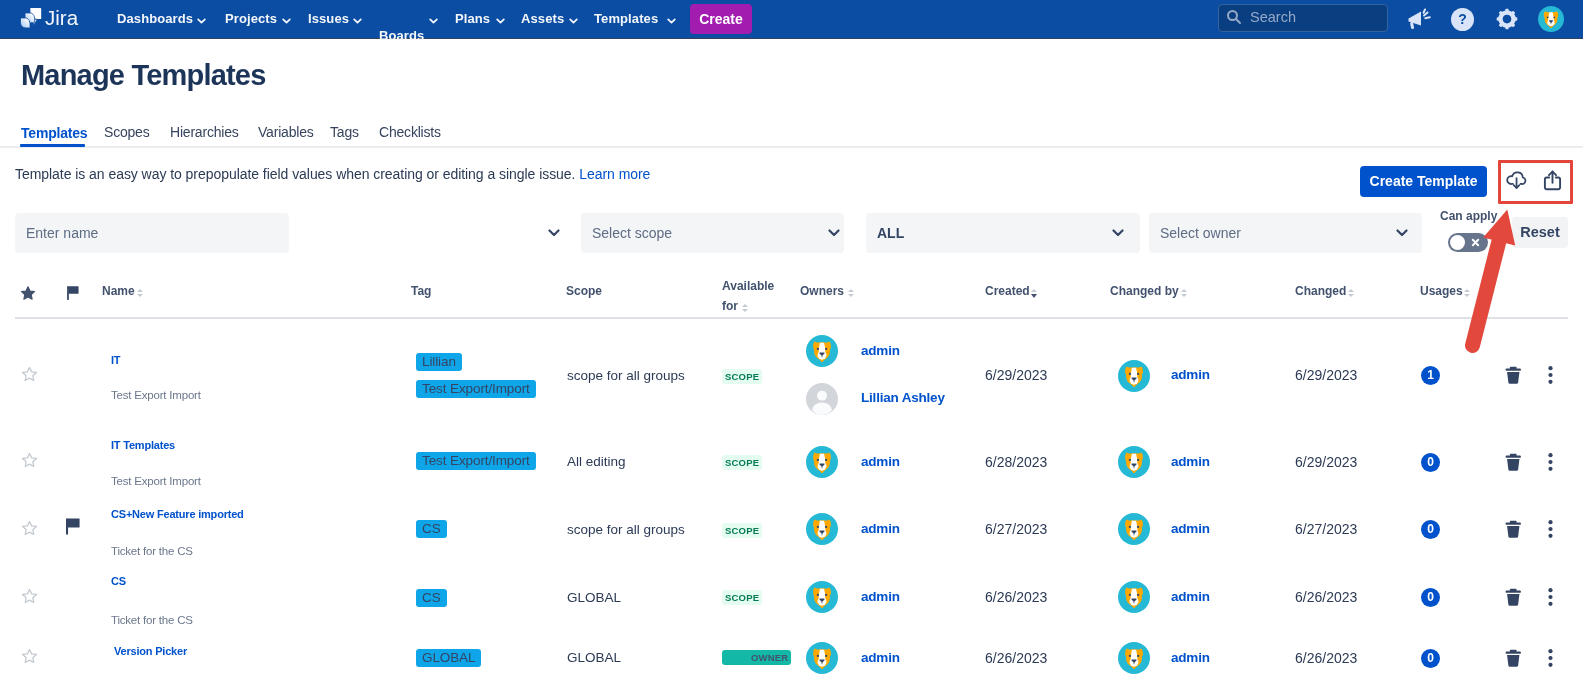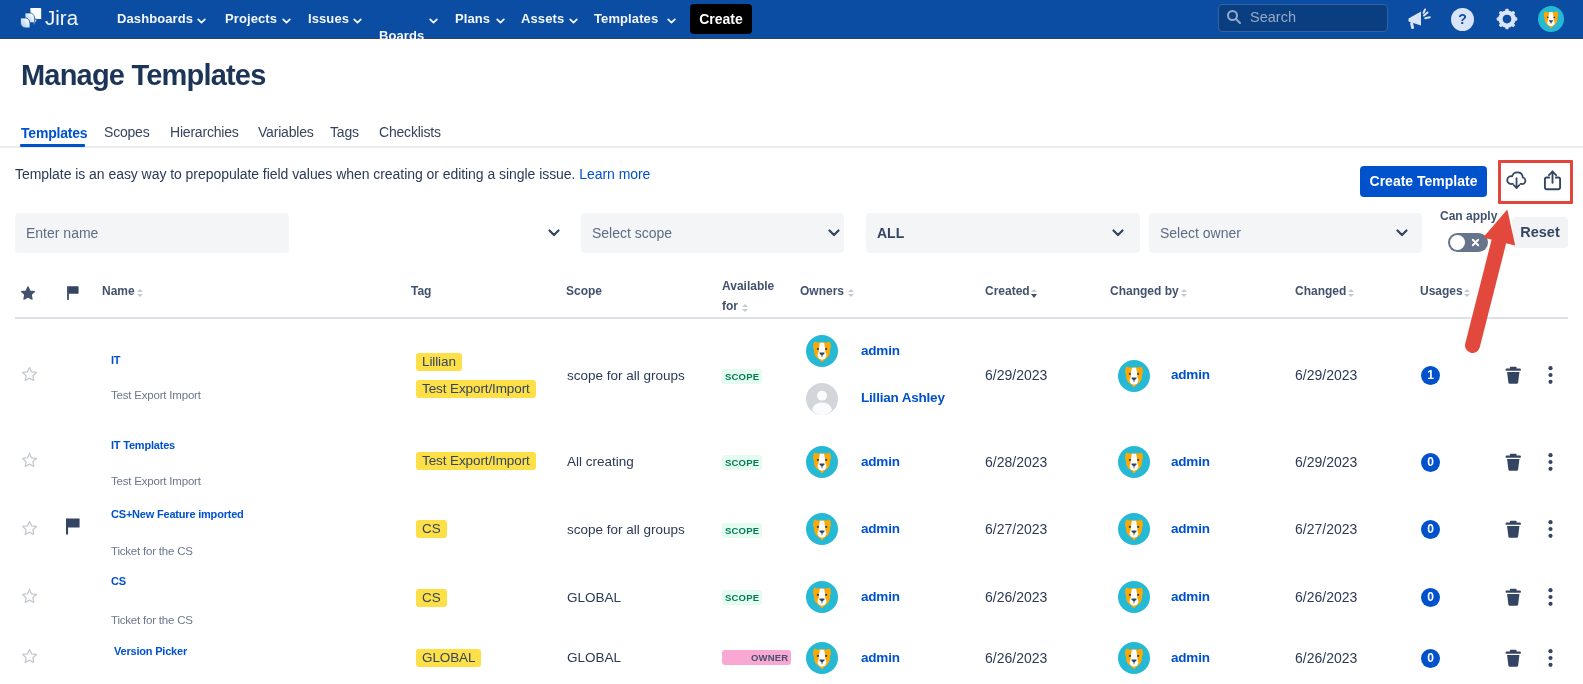--- a/index.html
+++ b/index.html
@@ -3,21 +3,21 @@
 <meta charset="utf-8">
 <style>
 html,body{margin:0;padding:0;}
 #page{position:relative;width:1583px;height:684px;background:#fff;overflow:hidden;
   font-family:"Liberation Sans",sans-serif;}
 .abs{position:absolute;}
 
 #nav{position:absolute;left:0;top:0;width:1583px;height:38px;background:#0B4DA2;border-bottom:1px solid #33415a;}
 .navitem{position:absolute;top:0;height:38px;line-height:38px;color:#F3F7FC;font-size:13px;font-weight:bold;letter-spacing:0.1px;white-space:nowrap;}
 .navchev{position:absolute;top:16px;width:11px;height:10px;}
-#createbtn{position:absolute;left:690px;top:4px;width:62px;height:30px;background:#000000;border-radius:4px;
+#createbtn{position:absolute;left:690px;top:4px;width:62px;height:30px;background:#a21caf;border-radius:4px;
   color:#fff;font-size:14px;font-weight:bold;text-align:center;line-height:30px;}
 #searchbox{position:absolute;left:1218px;top:4px;width:168px;height:26px;background:#093F80;
   border:1px solid #35639F;border-radius:4px;}
 #searchbox span{position:absolute;left:31px;top:4px;font-size:14.5px;color:#96A9C8;}
 
 #h1{position:absolute;left:21px;top:59px;font-size:29px;font-weight:bold;color:#1C3458;letter-spacing:-0.8px;}
 #tabline{position:absolute;left:0;top:146px;width:1583px;height:2px;background:#EBECF0;}
 .tab{position:absolute;top:124px;font-size:14px;color:#37445E;letter-spacing:-0.2px;white-space:nowrap;}
 #tab-active{color:#0052CC;font-weight:bold;font-size:14px;top:124.5px;}
 #tabunder{position:absolute;left:20px;top:144px;width:65px;height:3px;background:#0052CC;border-radius:1px;}
@@ -39,27 +39,27 @@
   color:#344563;font-size:14.5px;font-weight:600;text-align:center;line-height:31px;}
 
 .th{position:absolute;font-size:12px;font-weight:bold;color:#42526E;line-height:20px;white-space:nowrap;}
 #headline{position:absolute;left:15px;top:317px;width:1553px;height:1.5px;background:#DFE1E6;}
 .sort{position:absolute;width:7px;height:12px;}
 .sort .u{position:absolute;left:0;top:0;width:0;height:0;border-left:3px solid transparent;border-right:3px solid transparent;border-bottom:3.5px solid #C4CAD3;}
 .sort .d{position:absolute;left:0;top:5px;width:0;height:0;border-left:3px solid transparent;border-right:3px solid transparent;border-top:3.5px solid #C4CAD3;}
 .sort .dk{border-top-color:#42526E;}
 .name{position:absolute;left:111px;font-size:11px;font-weight:bold;color:#0052CC;letter-spacing:-0.2px;white-space:nowrap;}
 .ndesc{position:absolute;left:111px;font-size:11.5px;color:#6B778C;letter-spacing:-0.2px;white-space:nowrap;}
-.chip{position:absolute;left:416px;height:18px;background:#fde047;border-radius:3px;
+.chip{position:absolute;left:416px;height:18px;background:#0ea5e9;border-radius:3px;
   font-size:13.5px;color:#344563;line-height:18px;padding:0 6px;letter-spacing:-0.1px;white-space:nowrap;}
 .scopetxt{position:absolute;left:567px;font-size:13.5px;color:#2B3A55;white-space:nowrap;}
 .badge{position:absolute;left:722px;height:15px;border-radius:3px;font-size:9.5px;font-weight:bold;
   line-height:15px;padding:0 3px;letter-spacing:0.2px;}
 .bscope{background:#E3FCEF;color:#047A56;}
-.bowner{background:#f9a8d4;color:#42526E;padding-left:29px;}
+.bowner{background:#14b8a6;color:#42526E;padding-left:29px;}
 .alink{position:absolute;font-size:13.5px;font-weight:bold;color:#0052CC;letter-spacing:-0.2px;white-space:nowrap;}
 .dt{position:absolute;font-size:14px;color:#2B3A55;white-space:nowrap;}
 .ubadge{position:absolute;left:1421px;width:19px;height:19px;background:#0052CC;border-radius:50%;
   color:#fff;font-size:12px;font-weight:bold;text-align:center;line-height:19px;}
 </style>
 </head>
 <body>
 <div id="page">
 <svg width="0" height="0" style="position:absolute">
 <defs>
@@ -330,21 +330,21 @@
         <circle cx="2.5" cy="15.8" r="2.1"></circle>
       </g>
     </svg>
 
 <svg class="abs" style="left:21px;top:452px;" width="17" height="16" viewBox="0 0 20 19">
       <use href="#staro"></use>
     </svg>
 <div class="name" style="top:438.5px;">IT Templates</div>
 <div class="ndesc" style="top:475.4px;">Test Export Import</div>
 <div class="chip" style="top:452.2px;">Test Export/Import</div>
-<div class="scopetxt" style="top:454.4px;">All creating</div>
+<div class="scopetxt" style="top:454.4px;">All editing</div>
 <div class="badge bscope" style="top:455.3px;">SCOPE</div>
 <svg class="abs" style="left:806px;top:446px;" width="32" height="32" viewBox="0 0 36 36">
       <use href="#dogav"></use>
     </svg>
 <div class="alink" style="left:861px;top:454px;">admin</div>
 <div class="dt" style="left:985px;top:454px;">6/28/2023</div>
 <svg class="abs" style="left:1118px;top:446px;" width="32" height="32" viewBox="0 0 36 36">
       <use href="#dogav"></use>
     </svg>
 <div class="alink" style="left:1171px;top:454px;">admin</div>

